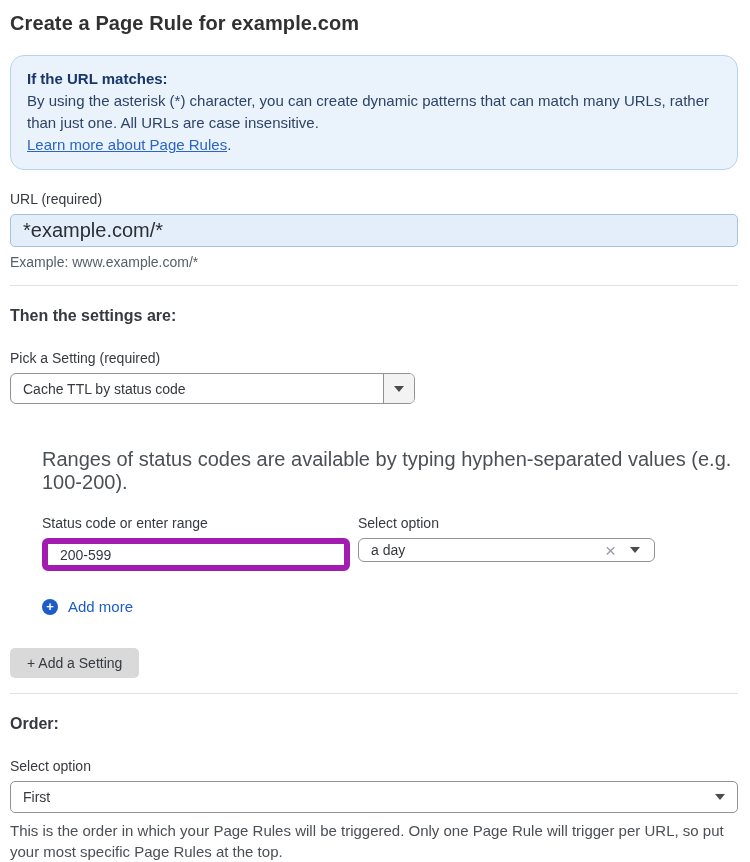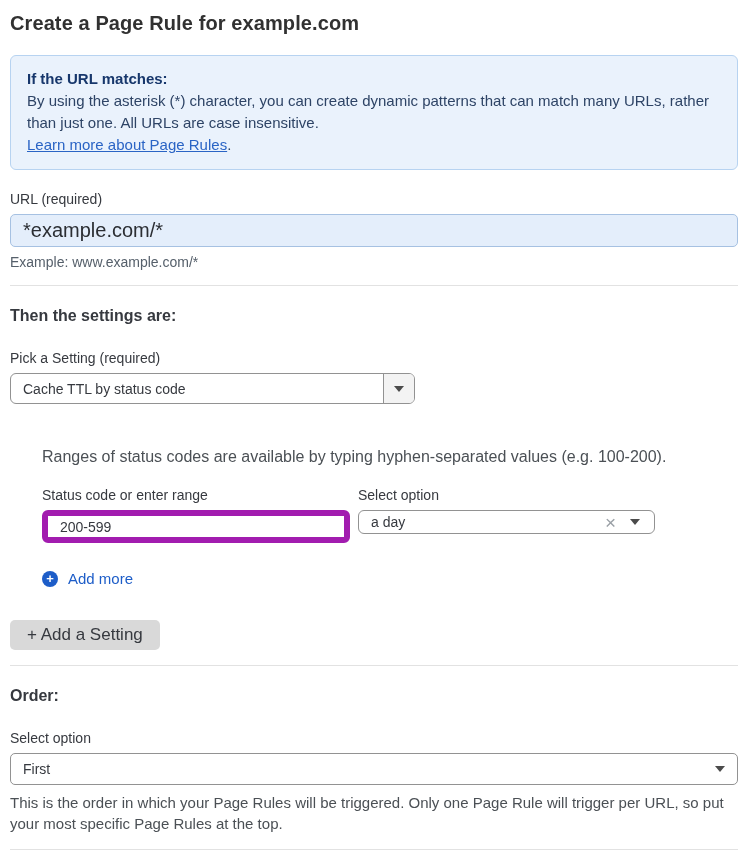--- a/index.html
+++ b/index.html
@@ -13,21 +13,21 @@
   .page-title {
     font-size: 20px;
     font-weight: 700;
     color: #313131;
     margin: 2px 0 20px 0;
     letter-spacing: 0.1px;
   }
   .info-box {
     background: #eaf2fc;
     border: 1px solid #b7d3f1;
-    border-radius: 6px;
+    border-radius: 14px;
     padding: 12px 16px 13px 16px;
     font-size: 15px;
     line-height: 22px;
     color: #2e4466;
     margin-bottom: 21px;
   }
   .info-box .info-heading {
     font-weight: 700;
     color: #17376c;
     font-size: 15px;
@@ -103,21 +103,21 @@
   .caret-down {
     width: 0; height: 0;
     border-left: 5px solid transparent;
     border-right: 5px solid transparent;
     border-top: 6px solid #4b4b4b;
   }
   .nested {
     margin-left: 32px;
   }
   .ranges-hint {
-    font-size: 16px;
+    font-size: 20px;
     color: #4b5055;
     margin-top: 44px;
   }
   .fields-row {
     display: flex;
     gap: 8px;
     margin-top: 21px;
   }
   .col-status { width: 308px; }
   .col-ttl { width: 297px; }
@@ -179,21 +179,21 @@
   }
   .plus-icon::before { content: "+"; }
   .btn {
     display: inline-flex;
     align-items: center;
     justify-content: center;
     height: 30px;
     border: none;
     border-radius: 5px;
     font-family: inherit;
-    font-size: 17px;
+    font-size: 14px;
     padding: 0 17px;
     cursor: pointer;
   }
   .btn-gray { background: #d9d9d9; color: #36393f; }
   .add-setting { margin-top: 33px; }
   .order-select { margin-top: 7px; height: 32px; border-radius: 5px; }
   .order-select .select-value { padding-left: 12px; }
   .order-caret-pad {
     display: flex; align-items: center; padding: 0 12px;
   }

